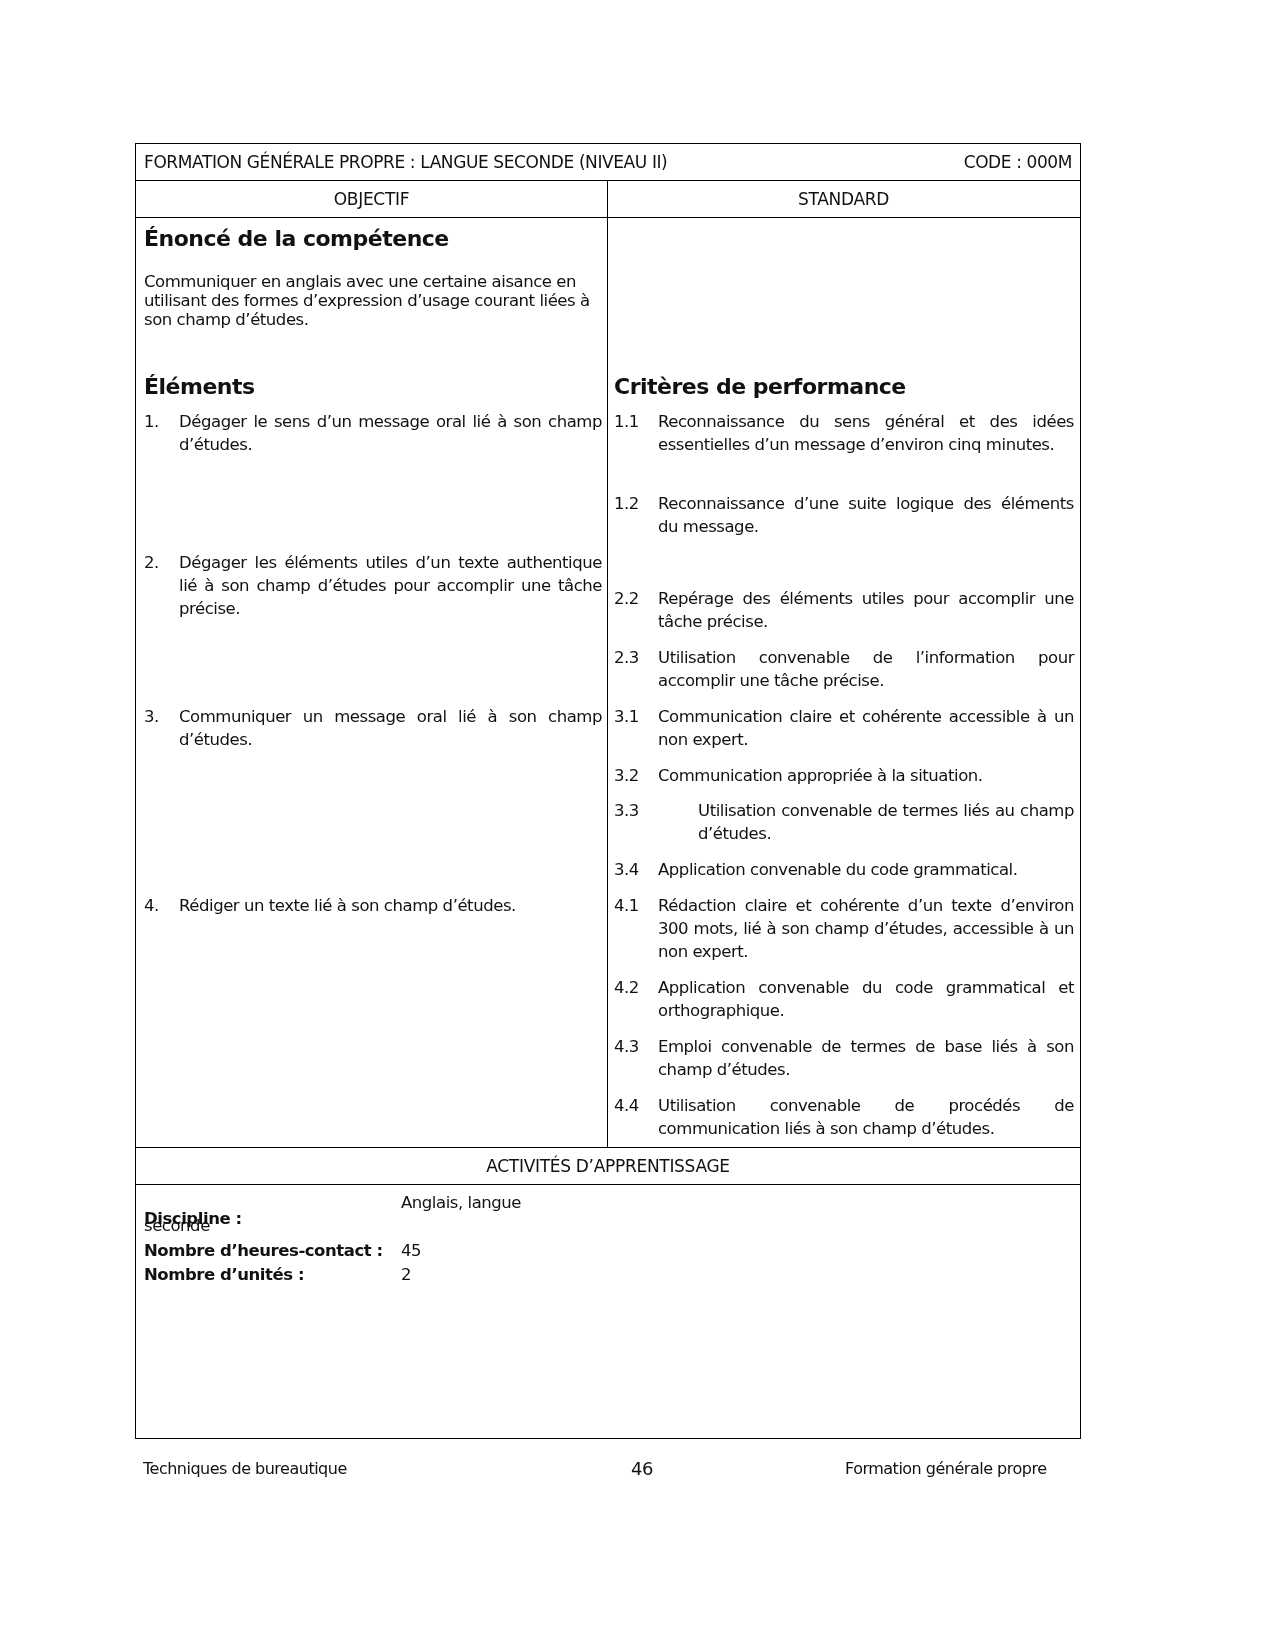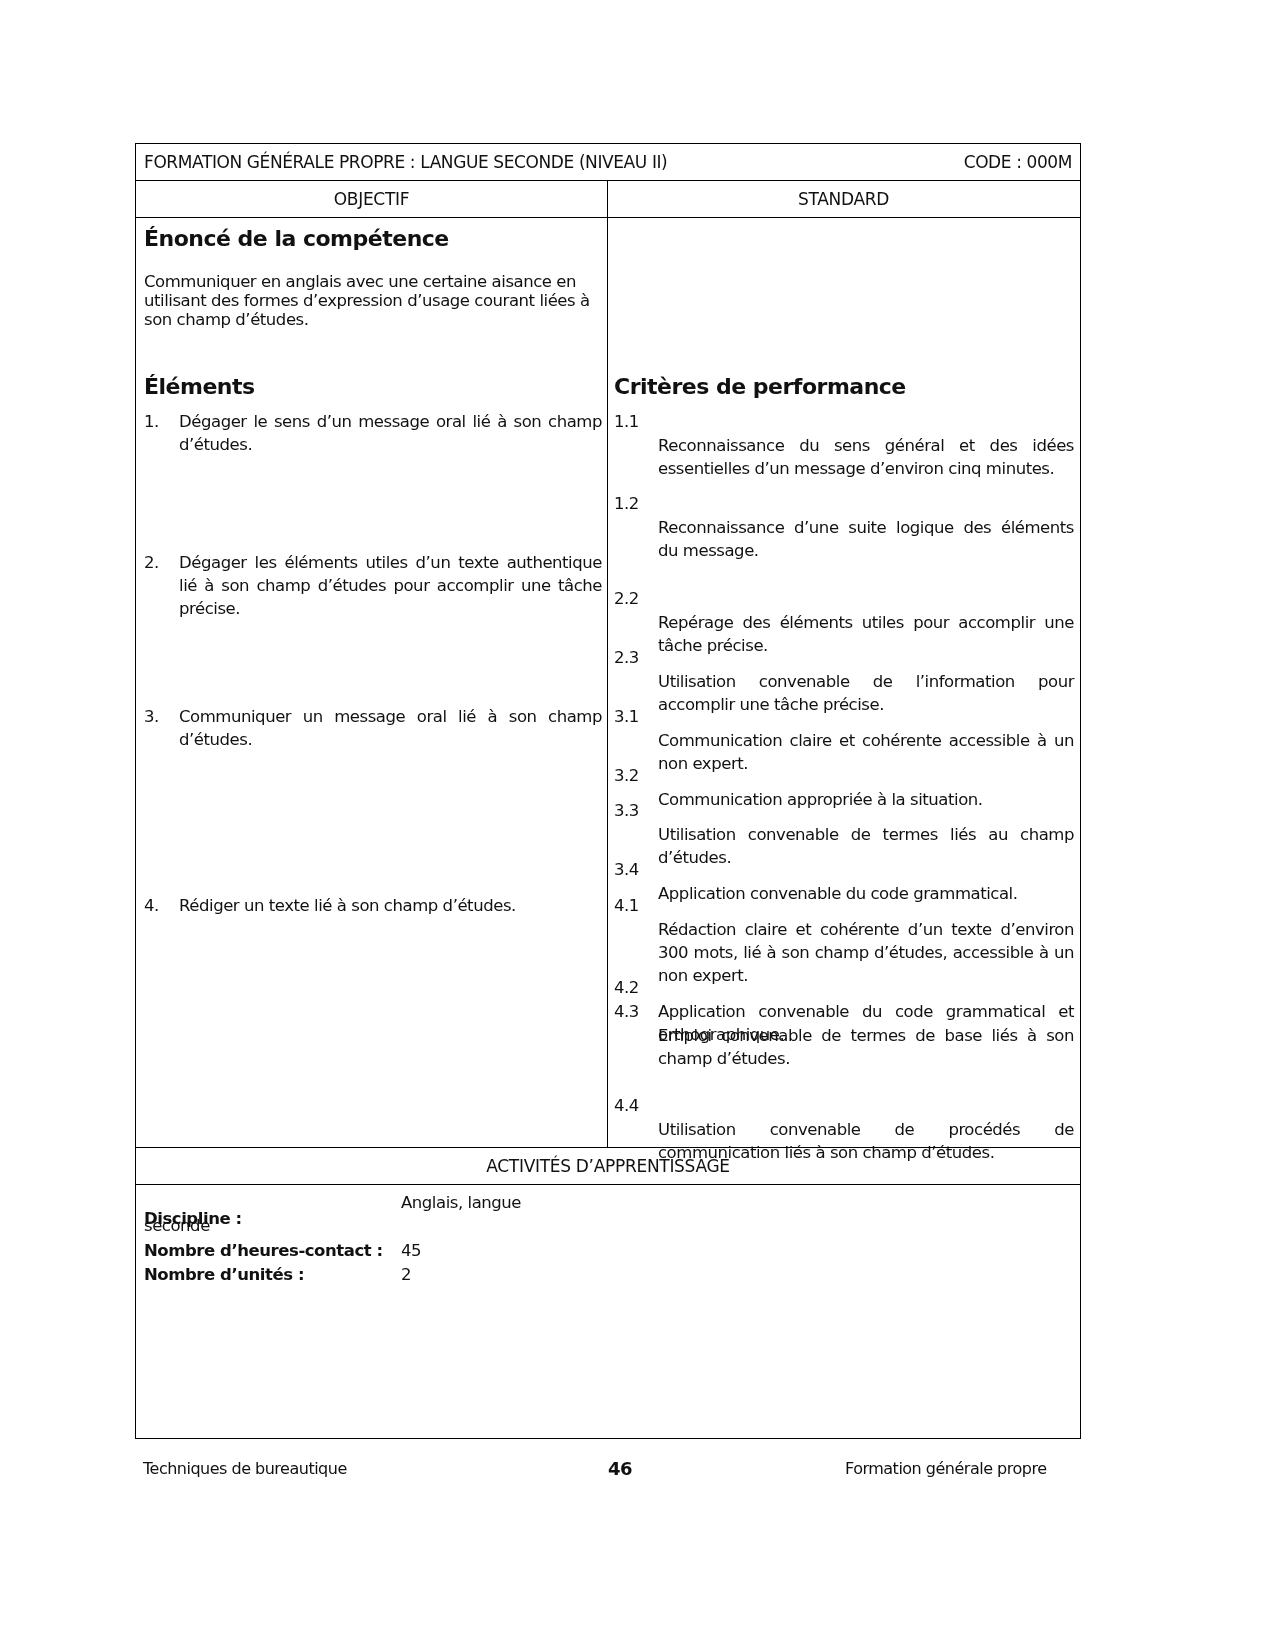--- a/index.html
+++ b/index.html
@@ -30,21 +30,21 @@
   .body-col.col-left { padding: 0; }
   .bold-head { font-weight: bold; font-size: 22px; letter-spacing: -0.5px; position: absolute; left: 8px; }
   .para {
     position: absolute; left: 8px; width: 455px; font-size: 16.5px; line-height: 19px; letter-spacing: -0.45px;
   }
   .num-item { position: absolute; left: 8px; width: 458px; display: flex; font-size: 16.5px; line-height: 23px; letter-spacing: -0.45px; }
   .num-item .n { width: 35px; flex: none; }
   .num-item .t { flex: 1; text-align: justify; }
   .crit-item { position: absolute; left: 6px; width: 460px; display: flex; font-size: 16.5px; line-height: 23px; letter-spacing: -0.45px; }
   .crit-item .n { width: 44px; flex: none; }
-  .crit-item .t { flex: 1; text-align: justify; margin-top: 24px; }
+  .crit-item .t { flex: 1; text-align: justify; }
   .act-row {
     height: 36px; border-bottom: 1.5px solid #000; display: flex; align-items: center; justify-content: center;
     font-size: 17px; letter-spacing: -0.3px;
   }
   .info-block { position: relative; height: 255px; }
   .info-line { position: absolute; left: 8px; font-size: 16.5px; line-height: 23px; letter-spacing: -0.45px; }
   .info-label { font-weight: bold; }
   .info-value { position: absolute; left: 265px; font-size: 16.5px; line-height: 23px; letter-spacing: -0.45px; }
   .footer { position: absolute; top: 1459px; font-size: 16px; letter-spacing: -0.5px; }
 </style>
@@ -106,37 +106,37 @@
         <span class="t">Utilisation convenable de l’information pour accomplir une tâche précise.</span>
       </div>
       <div class="crit-item" style="top:487px;">
         <span class="n">3.1</span>
         <span class="t">Communication claire et cohérente accessible à un non expert.</span>
       </div>
       <div class="crit-item" style="top:546px;">
         <span class="n">3.2</span>
         <span class="t">Communication appropriée à la situation.</span>
       </div>
-      <div class="crit-item" style="top:581px;">
+      <div class="crit-item" style="top:581px;gap:40px;">
         <span class="n">3.3</span>
         <span class="t">Utilisation convenable de termes liés au champ d’études.</span>
       </div>
       <div class="crit-item" style="top:640px;">
         <span class="n">3.4</span>
         <span class="t">Application convenable du code grammatical.</span>
       </div>
       <div class="crit-item" style="top:676px;">
         <span class="n">4.1</span>
         <span class="t">Rédaction claire et cohérente d’un texte d’environ 300 mots, lié à son champ d’études, accessible à un non expert.</span>
       </div>
       <div class="crit-item" style="top:758px;">
         <span class="n">4.2</span>
         <span class="t">Application convenable du code grammatical et orthographique.</span>
       </div>
-      <div class="crit-item" style="top:782px;">
+      <div class="crit-item" style="top:817px;">
         <span class="n">4.3</span>
         <span class="t">Emploi convenable de termes de base liés à son champ d’études.</span>
       </div>
       <div class="crit-item" style="top:876px;">
         <span class="n">4.4</span>
         <span class="t">Utilisation convenable de procédés de communication liés à son champ d’études.</span>
       </div>
     </div>
   </div>
 
@@ -153,14 +153,14 @@
     </div>
     <div class="info-value" style="top:54px;">45</div>
     <div class="info-line" style="top:78px;">
       <span class="info-label">Nombre d’unités :</span>
     </div>
     <div class="info-value" style="top:78px;">2</div>
   </div>
 </div>
 
 <div class="footer" style="left:143px;">Techniques de bureautique</div>
-<div class="footer" style="left:608px;font-size:18px;top:1458px;font-weight:bold;">46</div>
+<div class="footer" style="left:631px;font-size:18px;top:1458px;">46</div>
 <div class="footer" style="left:845px;">Formation générale propre</div>
 
 </body></html>

